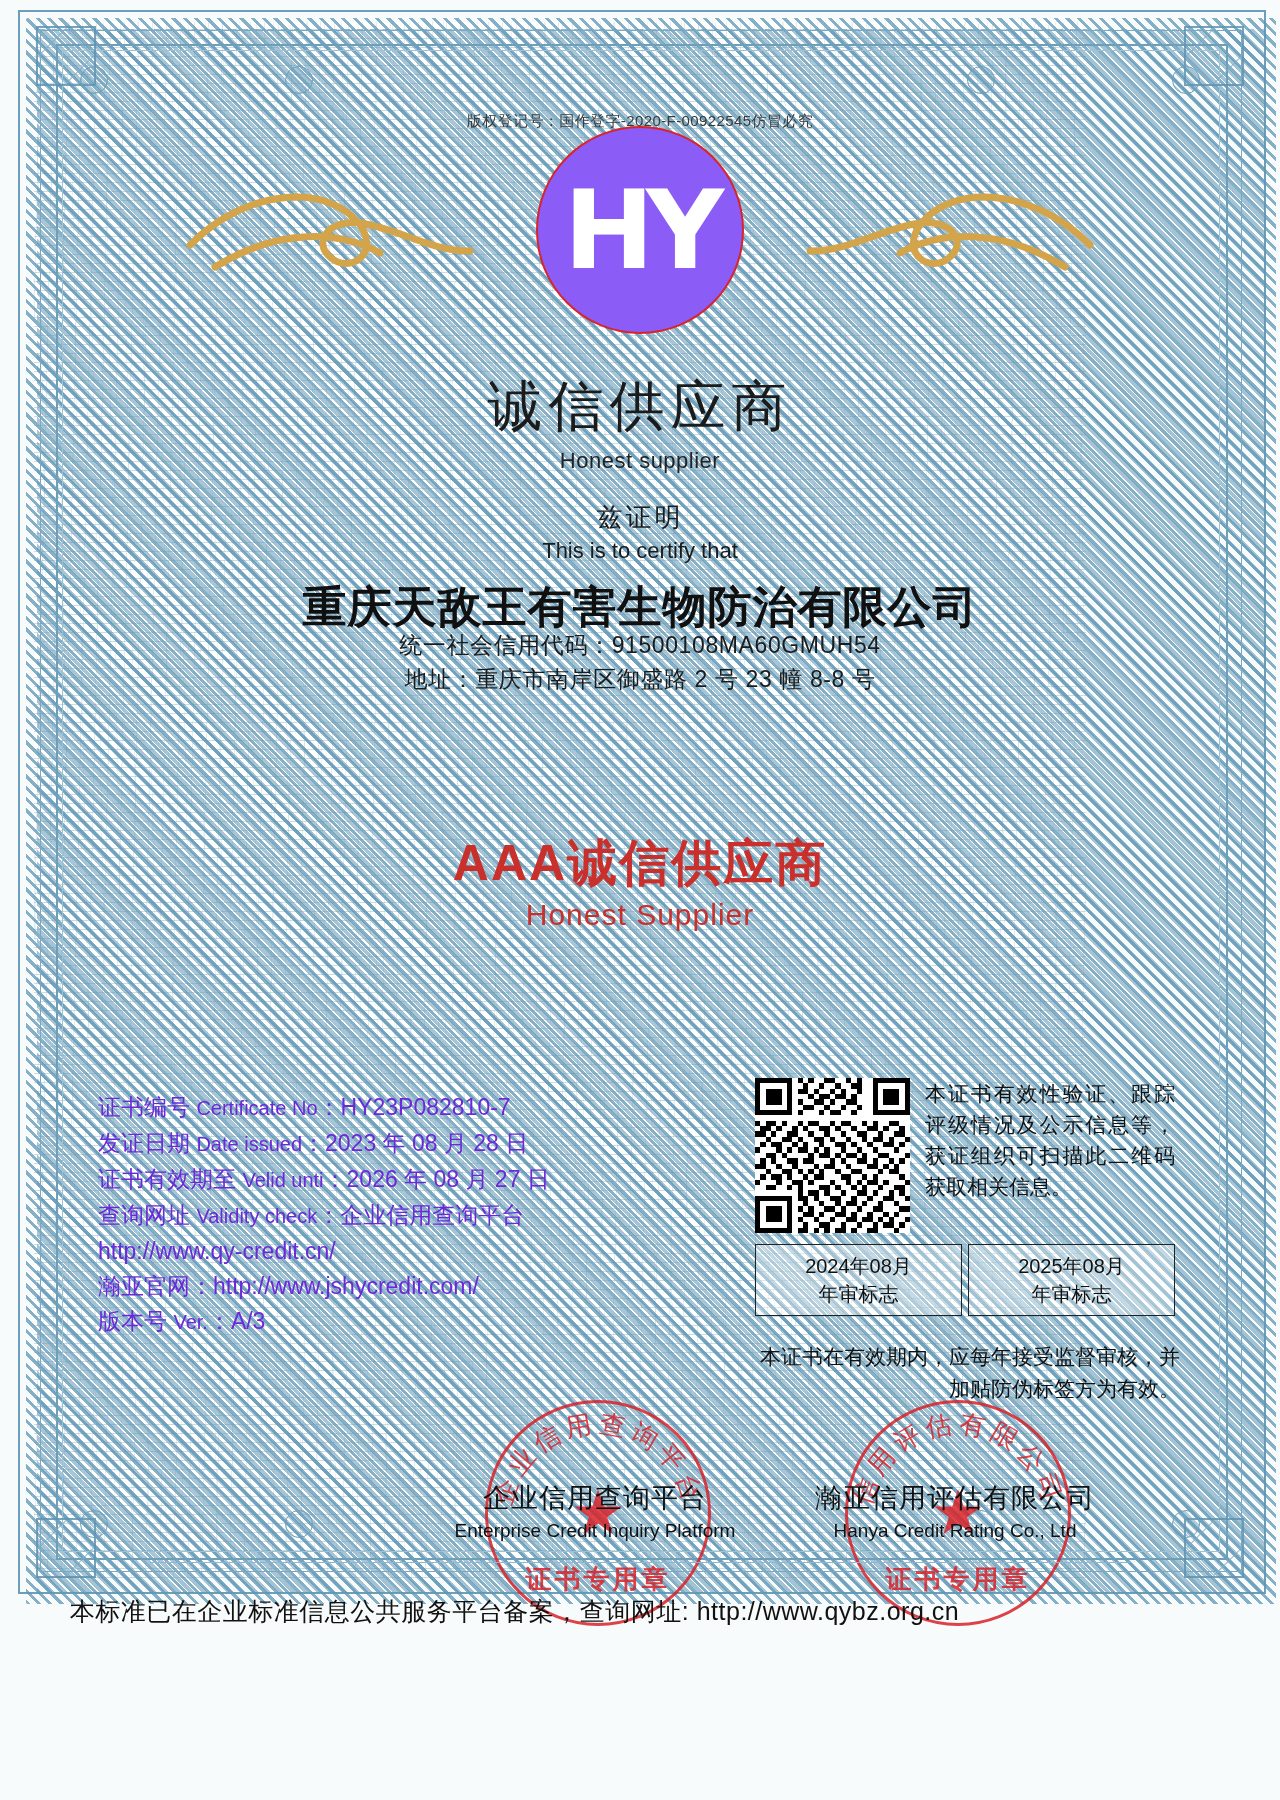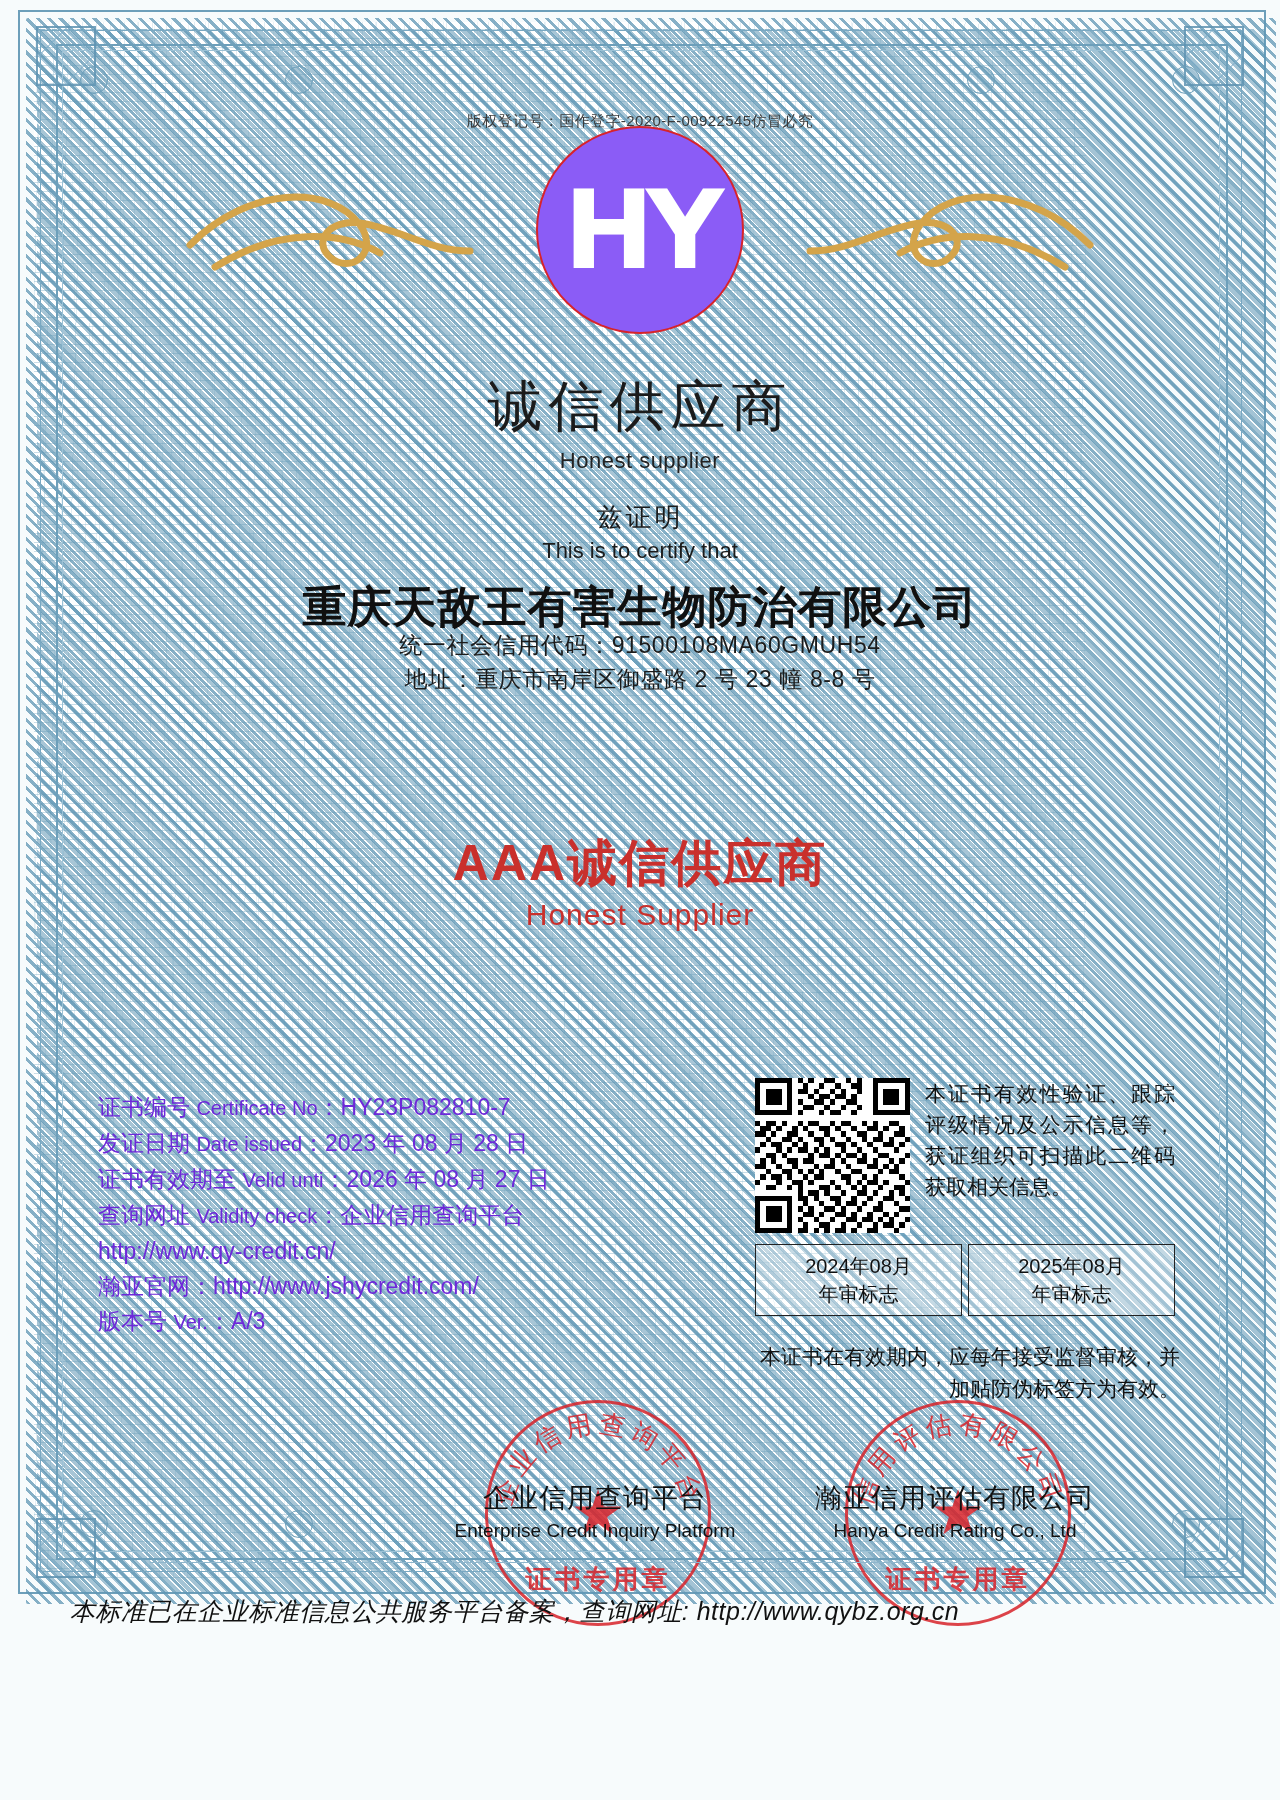--- a/index.html
+++ b/index.html
@@ -184,21 +184,21 @@
   .org{
     position:absolute;width:330px;text-align:center;color:#111;
   }
   .org .cn{font-size:27px;letter-spacing:1px;}
   .org .en{font-size:19px;margin-top:4px;}
   .org1{left:430px;top:1480px;}
   .org2{left:790px;top:1480px;}
   
   .footer{
     position:absolute;left:0;top:1595px;width:1029px;text-align:center;
-    font-size:25px;color:#111;letter-spacing:.5px;font-style:italic;
+    font-size:25px;color:#111;letter-spacing:.5px;
   }
   .footer-rule{
     position:absolute;left:150px;top:1562px;width:980px;height:1px;background:#8fb6cc;
   }
 </style>
 </head>
 <body>
 
 <div class="page">
 

